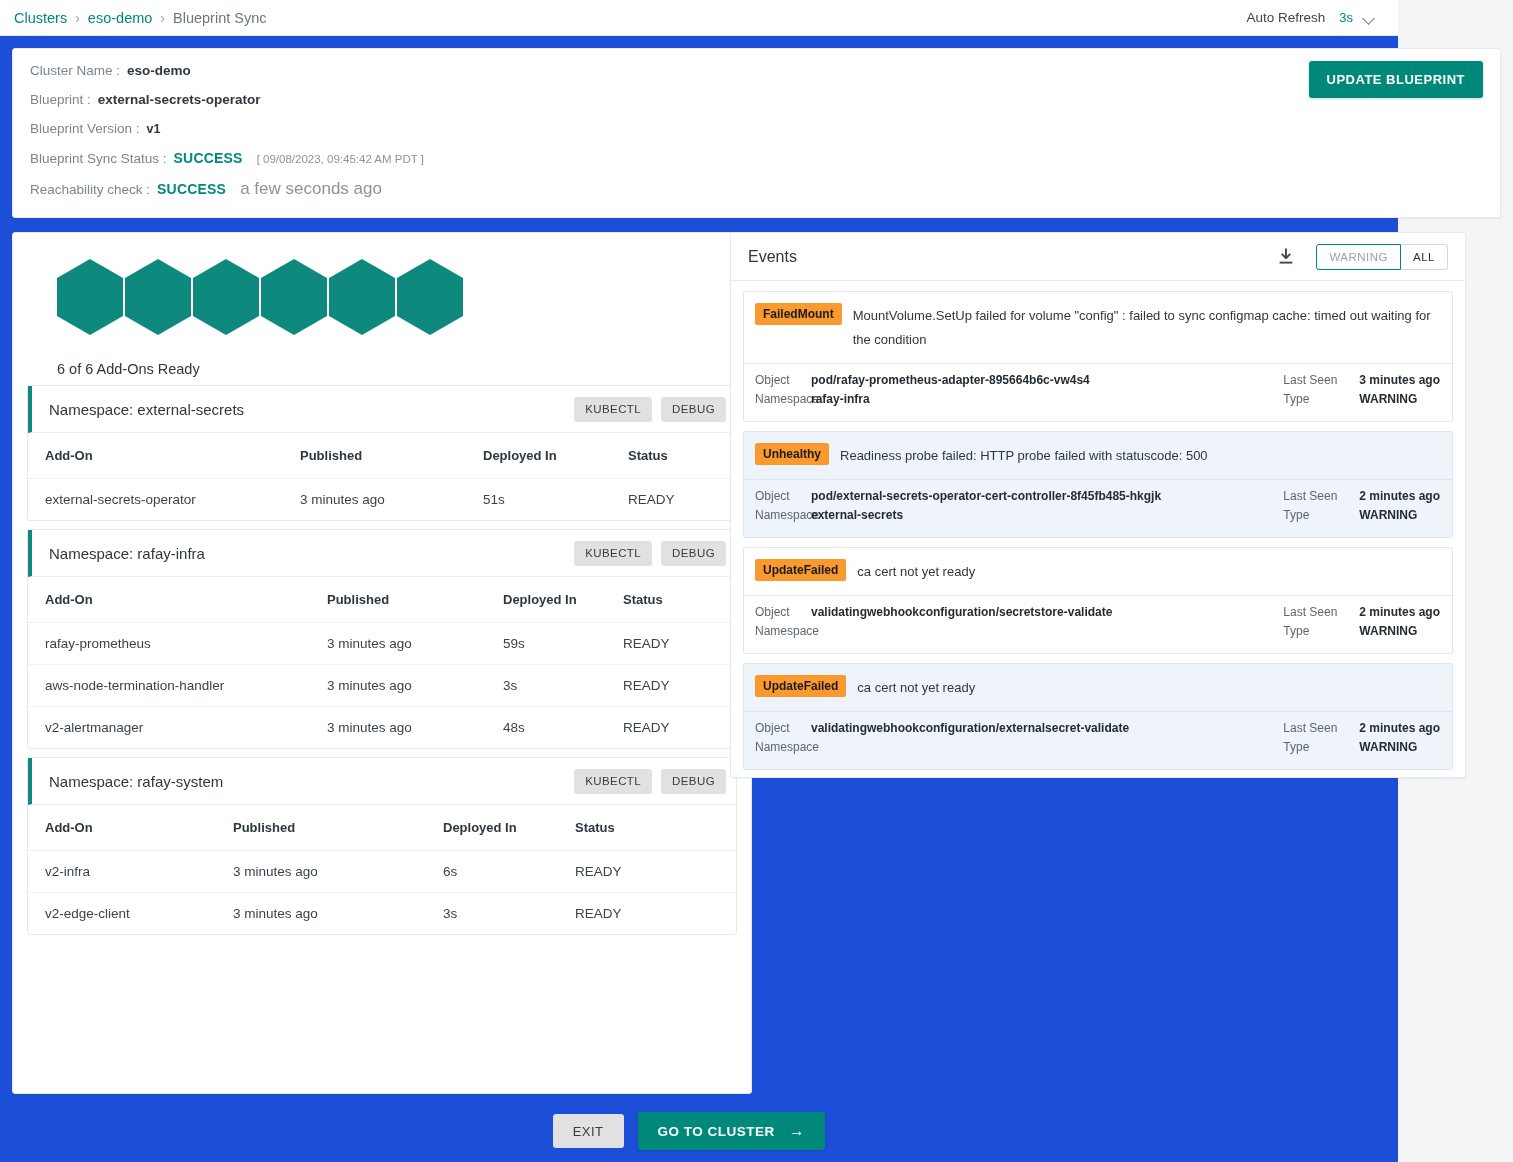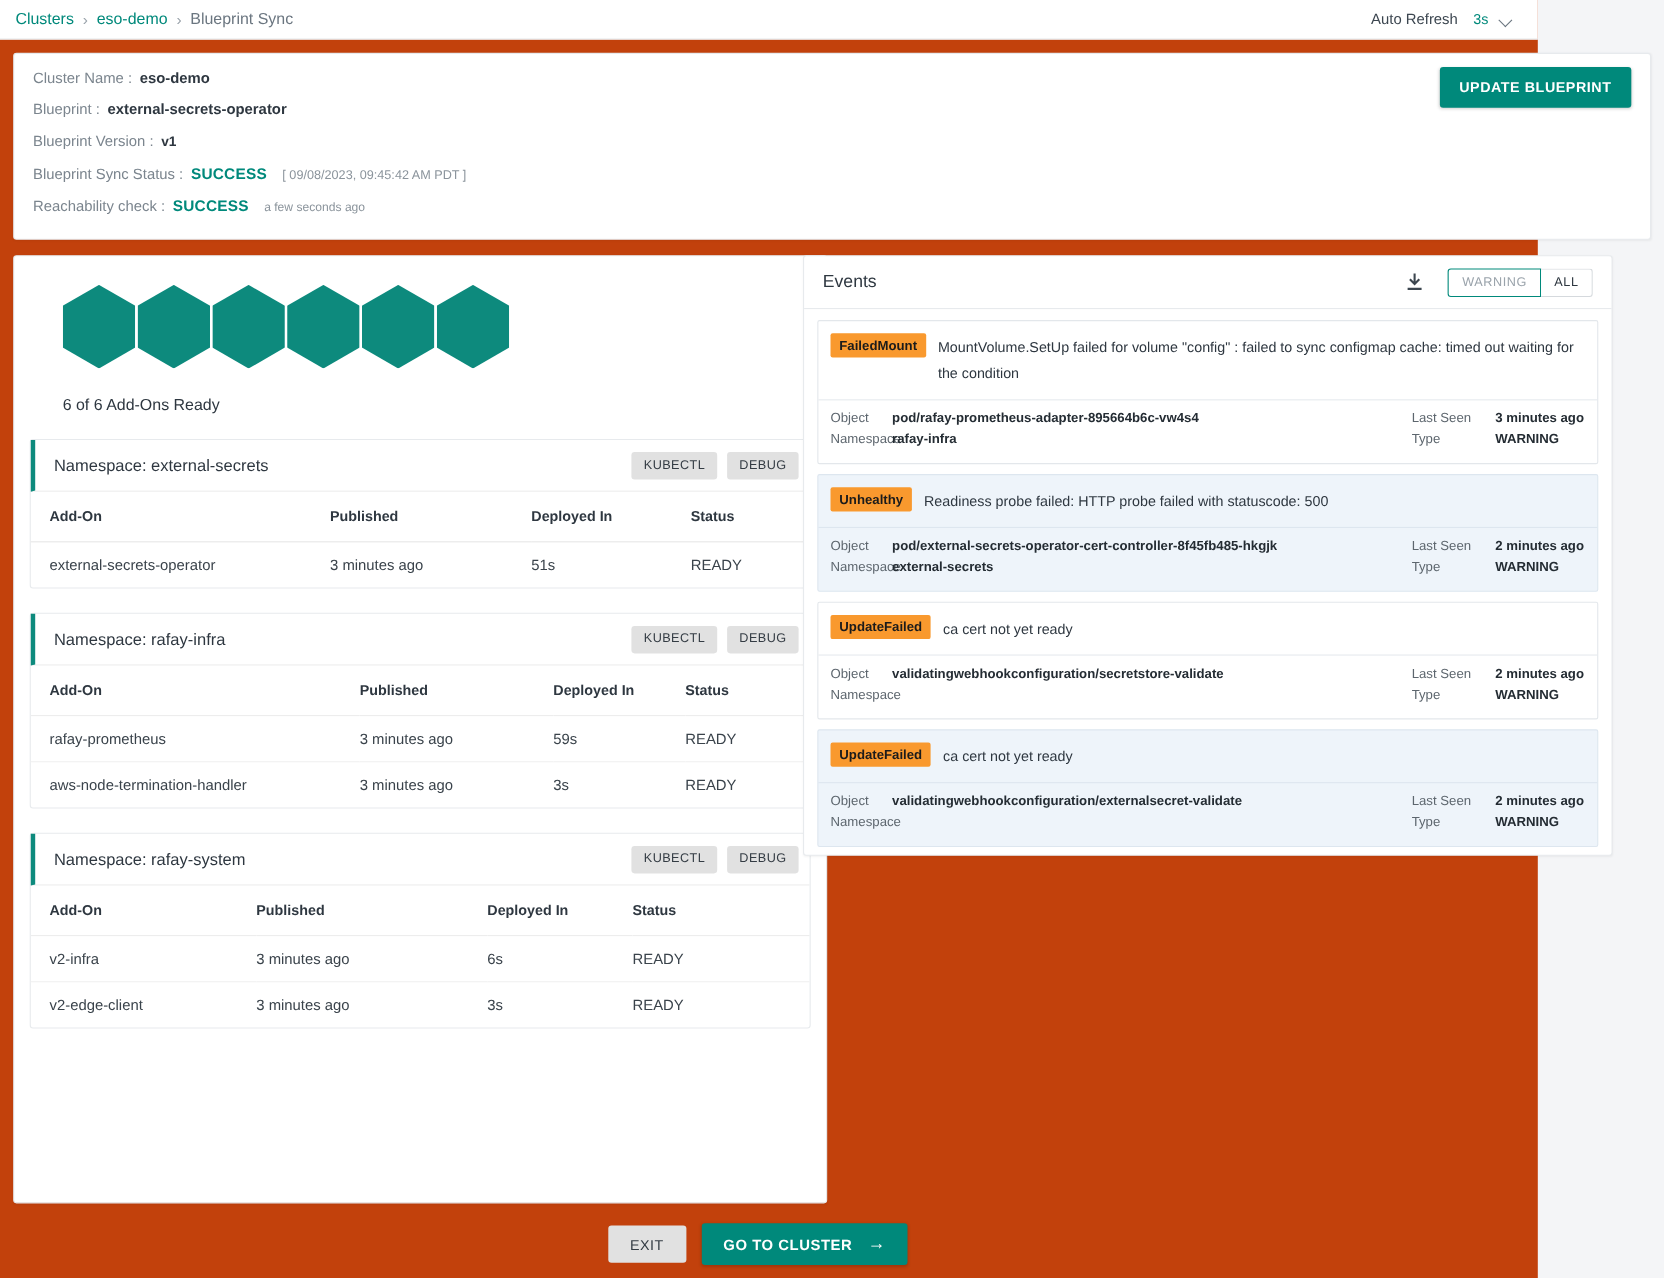--- a/index.html
+++ b/index.html
@@ -4,21 +4,21 @@
 <style>
   * { box-sizing: border-box; }
   html, body {
     margin: 0; padding: 0;
     width: 1513px; height: 1162px;
     background: #f4f5f7;
     font-family: "Liberation Sans", sans-serif;
     color: #36454f;
     overflow: hidden;
   }
-  #root { width: 1398px; height: 1162px; position: relative; background: #c2410c; }
+  #root { width: 1398px; height: 1162px; position: relative; background: #1d4ed8; }
 
   
   .topbar {
     height: 36px;
     background: #ffffff;
     display: flex; align-items: center;
     padding: 0 22px 0 14px;
     border-bottom: 1px solid #e4e7ea;
   }
   .crumbs { display: flex; align-items: center; font-size: 14.5px; }
@@ -44,21 +44,21 @@
     background: #fff; border: 1px solid #e7eaed; border-radius: 3px;
     box-shadow: 0 1px 2px rgba(0,0,0,.05);
   }
   .info-rows { padding: 14px 0 0 17px; text-align: center; }
   .info-row { display: flex; align-items: baseline; height: 29px; font-size: 13.5px; }
   .info-key { color: #7b858e; }
   .info-val { color: #2e3740; font-weight: bold; margin-left: 7px; font-size: 13.5px; }
   .info-val.sm { font-weight: bold; font-size: 12.5px; }
   .val-success { color: #00897b; font-weight: bold; margin-left: 7px; font-size: 14px; letter-spacing: .2px; }
   .val-ts { color: #8b949c; font-size: 11.5px; margin-left: 14px; }
-  .val-ago { color: #8b949c; font-size: 11px; margin-left: 14px; }
+  .val-ago { color: #8b949c; font-size: 17px; margin-left: 14px; }
 
   .btn-update {
     position: absolute; right: 17px; top: 12px;
     background: #00897b; color: #fff; border: none; border-radius: 3px;
     font-size: 13px; font-weight: bold; letter-spacing: .5px;
     padding: 0 18px; height: 37px; cursor: pointer;
     box-shadow: 0 1px 3px rgba(0,0,0,.18);
     font-family: "Liberation Sans", sans-serif;
   }
 
@@ -78,21 +78,21 @@
 
   
   .hex-wrap { display: flex; padding: 26px 0 0 30px; gap: 2px; }
   .hex {
     width: 66px; height: 76px; background: #0d8a7d;
     clip-path: polygon(50% 0%, 100% 25%, 100% 75%, 50% 100%, 0% 75%, 0% 25%);
   }
   .ready-line { font-size: 14.5px; color: #2e3740; padding: 26px 0 0 30px; }
 
   
-  .ns-block { margin-top: 22px; border: 1px solid #e7eaed; border-radius: 3px; background: #fff; }
+  .ns-block { margin-top: 8px; border: 1px solid #e7eaed; border-radius: 3px; background: #fff; }
   .ns-head {
     height: 47px; display: flex; align-items: center;
     border-bottom: 1px solid #ededed; border-left: 4px solid #0d8a7d;
     padding-left: 17px; padding-right: 10px;
   }
   .ns-title { font-size: 15px; color: #2e3740; }
   .ns-btns { margin-left: auto; display: flex; gap: 9px; }
   .chip {
     background: #e1e1e1; color: #343c44; border: none; border-radius: 3px;
     font-size: 11.5px; letter-spacing: .4px; padding: 0 11px; height: 25px;
@@ -282,20 +282,26 @@
                   <td>3 minutes ago</td>
                   <td>59s</td>
                   <td class="st-ready">READY</td>
                 </tr>
                 <tr>
                   <td class="pad-l">aws-node-termination-handler</td>
                   <td>3 minutes ago</td>
                   <td>3s</td>
                   <td class="st-ready">READY</td>
                 </tr>
+                <tr>
+                  <td class="pad-l">v2-alertmanager</td>
+                  <td>3 minutes ago</td>
+                  <td>48s</td>
+                  <td class="st-ready">READY</td>
+                </tr>
               </tbody>
             </table>
           </div>
           <div class="ns-block">
             <div class="ns-head">
               <span class="ns-title">Namespace: rafay-system</span>
               <div class="ns-btns">
                 <button class="chip">KUBECTL</button>
                 <button class="chip">DEBUG</button>
               </div>

